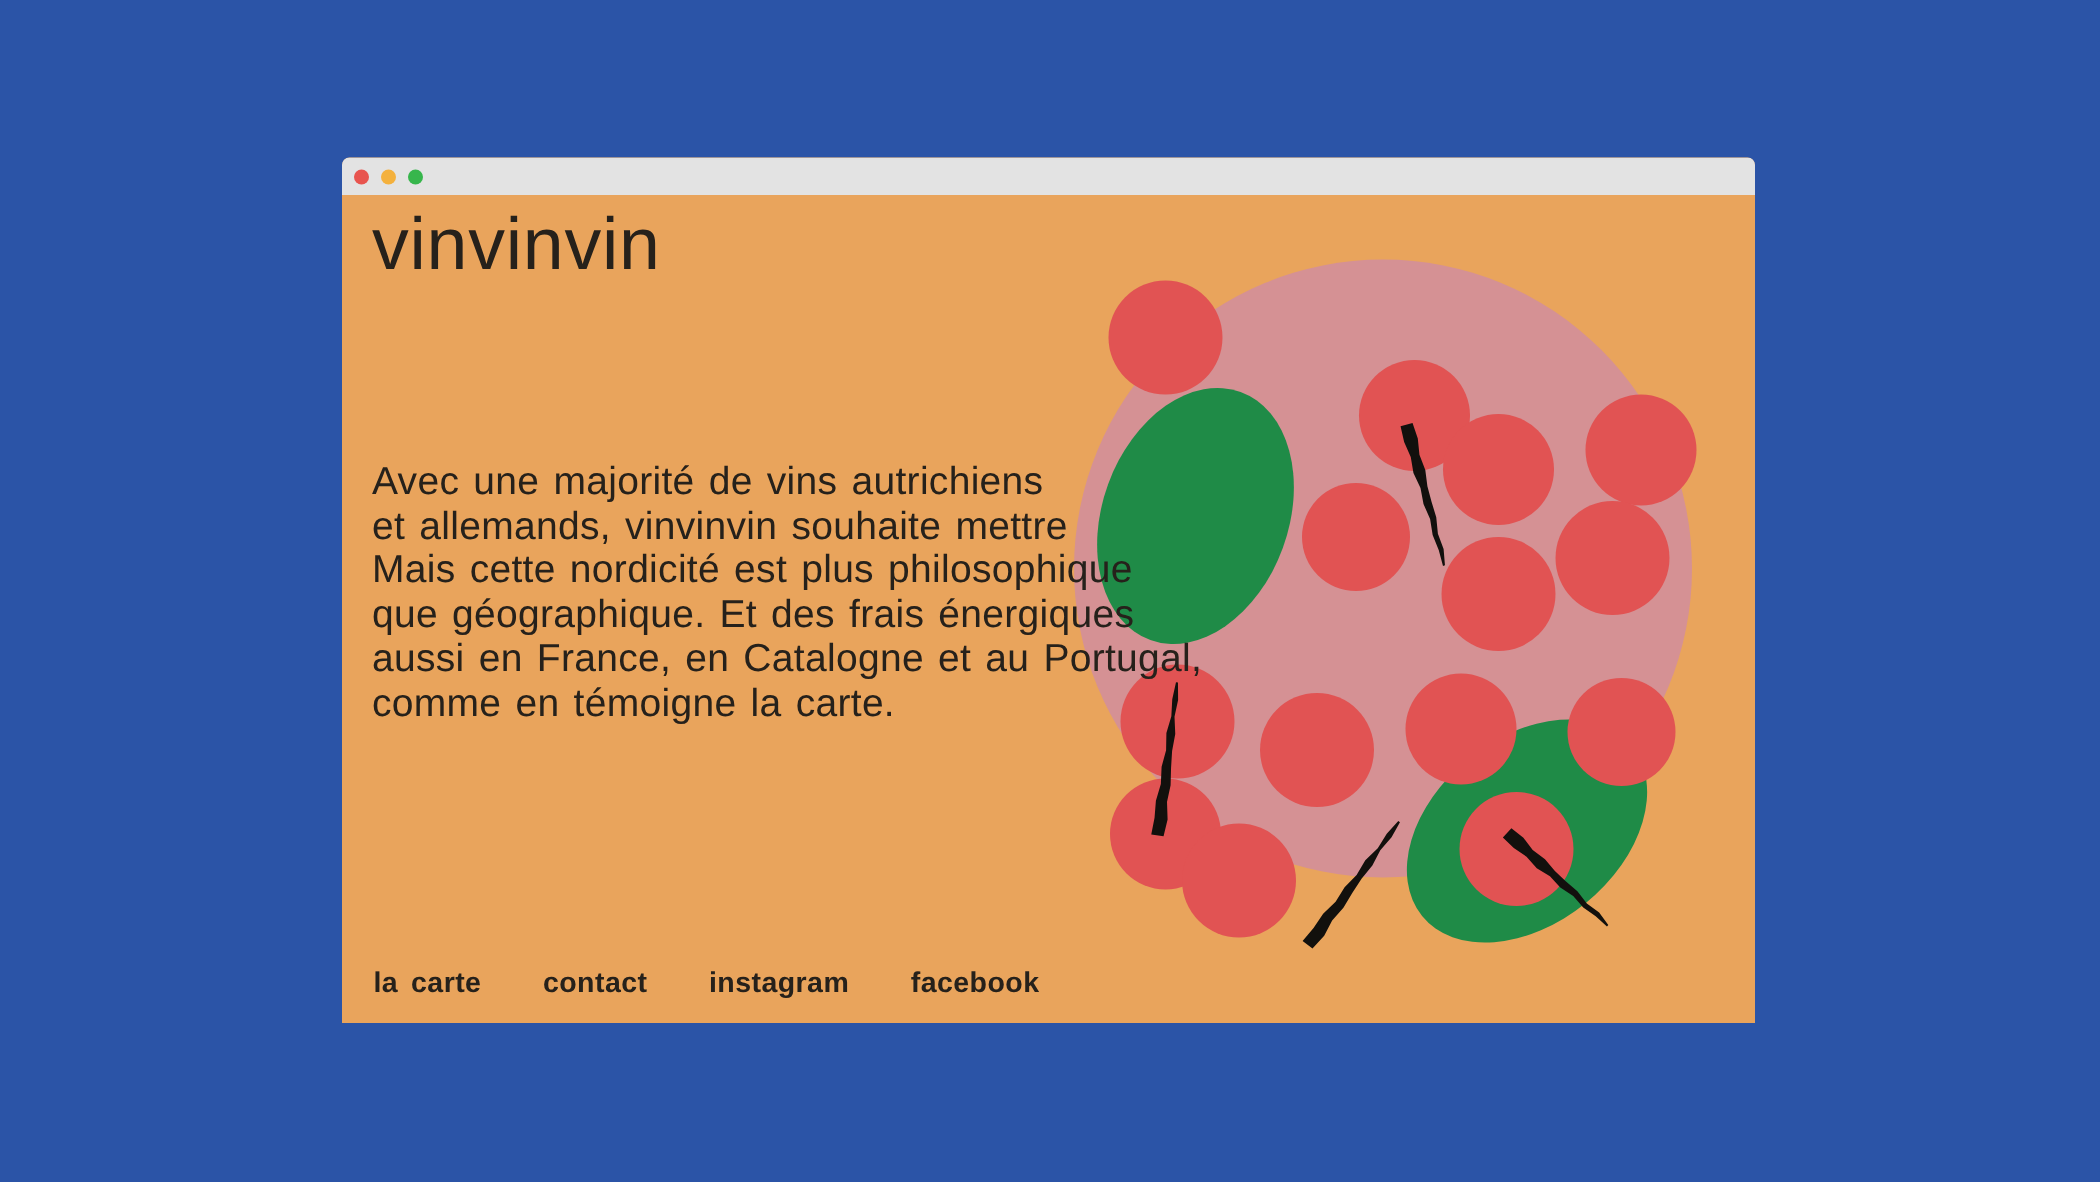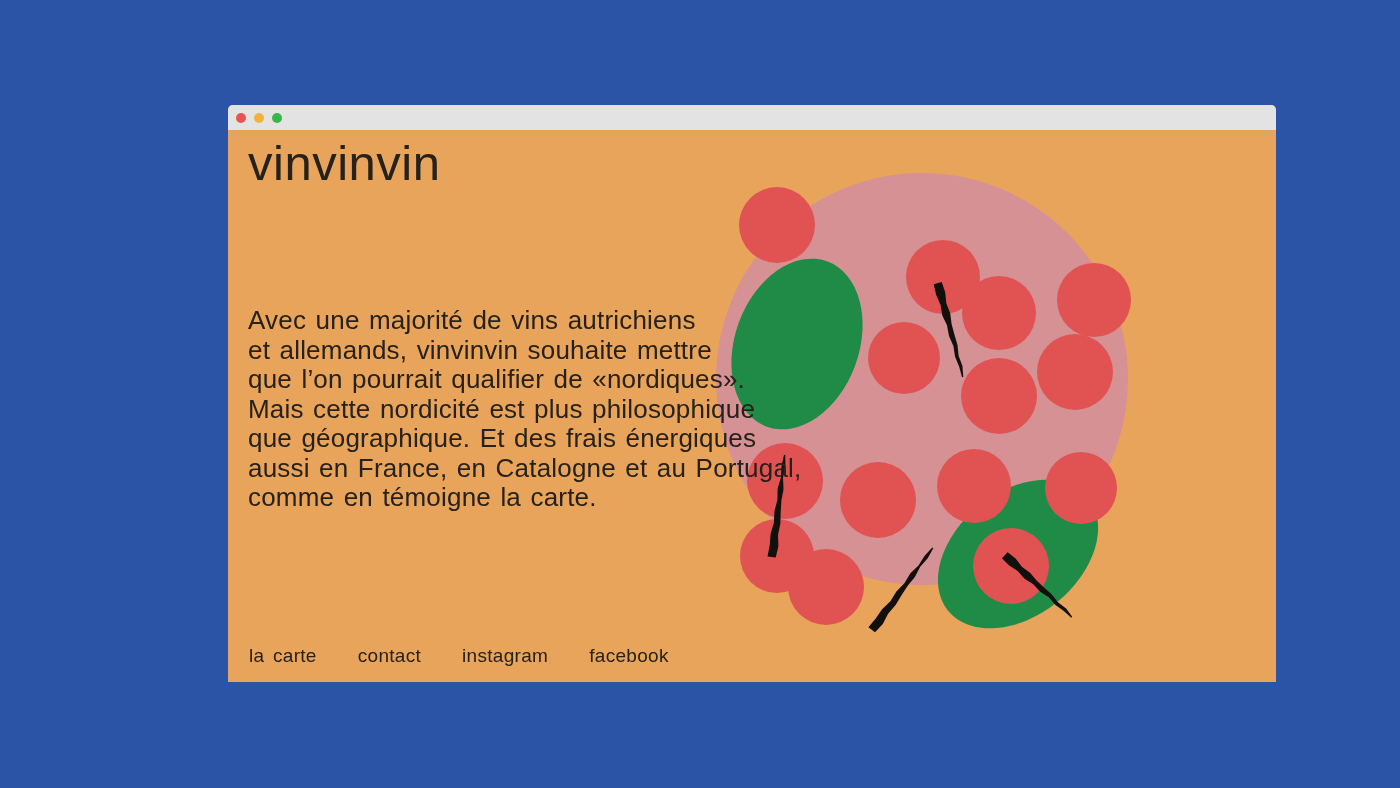--- a/index.html
+++ b/index.html
@@ -5,21 +5,21 @@
 <style>
   :root{
     --blue:#2b54a7; --orange:#e9a45c; --chrome:#e3e3e3;
     --ink:#26211b; --pink:#d59194; --red:#e15353; --green:#1f8b47; --stroke-ink:#12100d;
   }
   *{margin:0;padding:0;box-sizing:border-box;}
   html,body{width:1400px;height:788px;overflow:hidden;}
   body{background:var(--blue);font-family:"Liberation Sans",sans-serif;position:relative;}
   .stage{position:absolute;inset:0;}
   .window{
-    position:absolute;left:228px;top:105px;width:1048px;height:577px;
+    position:absolute;left:228px;top:105px;width:942px;height:577px;
     border-radius:5px 5px 0 0;overflow:hidden;background:var(--orange);
   }
   .titlebar{
     position:relative;height:25px;background:var(--chrome);
     display:flex;align-items:center;padding-left:8px;
   }
   .dot{width:10px;height:10px;border-radius:50%;margin-right:8px;display:inline-block;cursor:pointer;}
   .content{position:relative;width:942px;height:552px;background:var(--orange);}
   svg.illus{position:absolute;left:0;top:0;z-index:0;display:block;}
   .logo{
@@ -29,21 +29,21 @@
   }
   .about{
     position:absolute;left:20px;top:176px;z-index:1;color:var(--ink);
     font-size:26px;line-height:29.5px;letter-spacing:.2px;word-spacing:2px;
   }
   .footer-nav{
     position:absolute;left:21px;top:514px;z-index:1;display:flex;gap:41px;
   }
   .footer-nav a{
     color:var(--ink);text-decoration:none;font-size:19px;letter-spacing:.3px;
-    word-spacing:3px;cursor:pointer;line-height:23px;
+    word-spacing:3px;cursor:pointer;line-height:23px;font-weight:bold;
   }
 </style>
 </head>
 <body>
 
 <div class="stage">
   <div class="window">
     <div class="titlebar" id="titlebar">
         <span class="dot" style="background: rgb(232, 84, 78);"></span>
         <span class="dot" style="background: rgb(244, 177, 61);"></span>
@@ -70,21 +70,20 @@
           <circle cx="783" cy="436" r="38" fill="#e15353"></circle>
           <path d="M705.7,154.2 L708.1,164.7 L712.5,174.7 L714.3,185.4 L719.0,195.3 L721.0,206.0 L725.4,216.0 L727.1,226.7 L731.2,236.8 L734.0,247.3 L735.3,246.9 L734.4,236.0 L730.6,225.8 L729.5,214.9 L726.4,204.6 L723.6,194.1 L722.2,183.3 L718.3,173.2 L717.2,162.3 L713.7,152.0 Z" fill="#12100d"></path>
           <path d="M556.0,324.9 L553.5,336.1 L552.9,347.5 L549.6,358.6 L549.4,370.1 L546.4,381.2 L545.9,392.7 L542.6,403.8 L541.7,415.2 L539.5,426.4 L547.7,427.5 L550.4,416.3 L550.0,404.7 L552.4,393.5 L552.7,382.0 L553.4,370.6 L555.5,359.4 L555.0,347.8 L557.4,336.6 L557.3,325.0 Z" fill="#12100d"></path>
           <path d="M704.2,417.4 L696.5,425.9 L690.5,435.5 L682.2,443.5 L676.4,453.3 L668.4,461.5 L662.4,471.2 L654.1,479.2 L647.7,488.6 L640.4,497.3 L647.0,502.3 L654.8,493.9 L660.1,483.7 L667.6,475.1 L673.5,465.3 L679.7,455.8 L686.9,447.0 L692.2,436.8 L699.7,428.2 L705.3,418.2 Z" fill="#12100d"></path>
           <path d="M773.9,428.3 L781.2,435.4 L789.7,441.1 L796.5,448.8 L805.3,454.2 L812.2,461.7 L820.8,467.3 L827.5,475.0 L835.8,480.9 L843.3,487.7 L844.2,486.7 L838.1,478.4 L829.9,472.3 L823.6,464.2 L816.0,457.6 L808.6,450.6 L802.0,442.8 L793.8,436.7 L787.6,428.5 L779.6,422.2 Z" fill="#12100d"></path>
         </svg>
       <h1 class="logo">vinvinvin</h1>
       <div class="about" id="about">
           <div>Avec une majorité de vins autrichiens</div>
           <div>et allemands, vinvinvin souhaite mettre</div>
-          <div>que l’on pourrait qualifier de «nordiques».</div>
           <div>Mais cette nordicité est plus philosophique</div>
           <div>que géographique. Et des frais énergiques</div>
           <div>aussi en France, en Catalogne et au Portugal,</div>
           <div>comme en témoigne la carte.</div>
         </div>
       <nav class="footer-nav" id="nav">
           <a>la carte</a>
           <a>contact</a>
           <a>instagram</a>
           <a>facebook</a>

